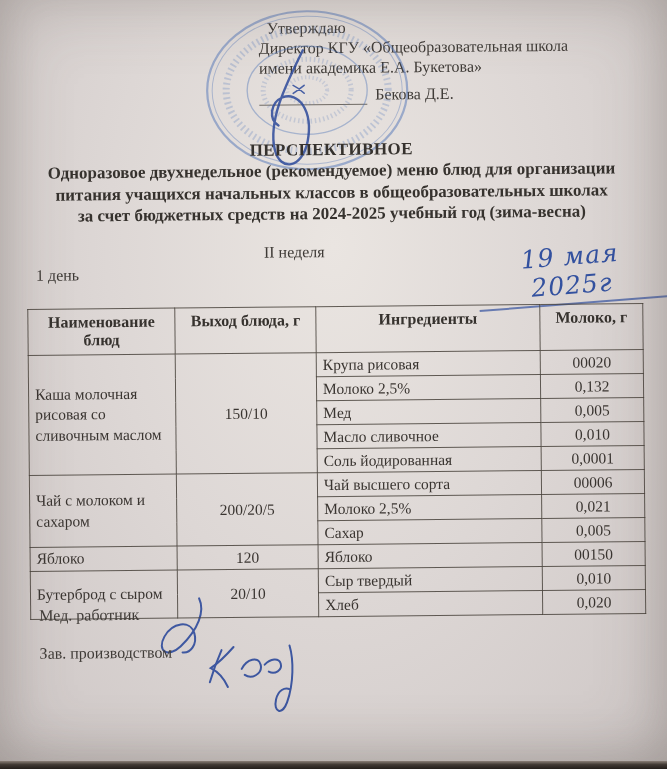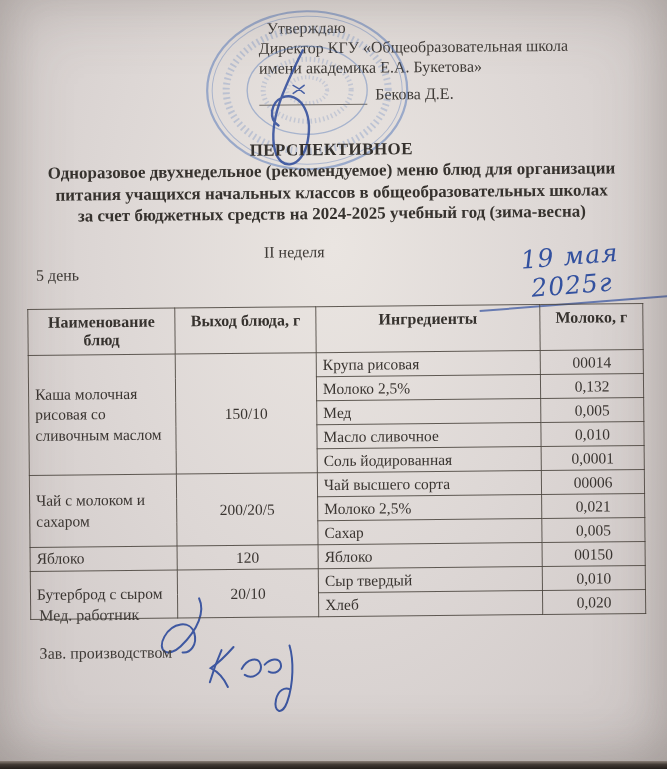--- a/index.html
+++ b/index.html
@@ -118,21 +118,21 @@
   </svg>
 
   <div class="title-block">
     <div class="title-heading">ПЕРСПЕКТИВНОЕ</div>
     <div class="title-line">Одноразовое двухнедельное (рекомендуемое) меню блюд для организации</div>
     <div class="title-line">питания учащихся начальных классов в общеобразовательных школах</div>
     <div class="title-line">за счет бюджетных средств на 2024-2025 учебный год (зима-весна)</div>
   </div>
 
   <div class="week">II неделя</div>
-  <div class="day">5 день</div>
+  <div class="day">1 день</div>
   <div class="handwriting">19 мая 2025г</div>
 
   <table class="menu">
     <colgroup>
       <col style="width:147px">
         <col style="width:141px">
         <col style="width:224px">
         <col style="width:103px">
     </colgroup>
     <tbody>
@@ -140,21 +140,21 @@
       <th>Наименование блюд</th>
       <th>Выход блюда, г</th>
       <th>Ингредиенты</th>
       <th>Молоко, г</th>
     </tr>
 
     <tr>
       <td class="dish" rowspan="5">Каша молочная рисовая со сливочным маслом</td>
       <td class="outp" rowspan="5">150/10</td>
       <td class="ing">Крупа рисовая</td>
-      <td class="brutto">00014</td>
+      <td class="brutto">00020</td>
     </tr>
     <tr>
       <td class="ing">Молоко 2,5%</td>
       <td class="brutto">0,132</td>
     </tr>
     <tr>
       <td class="ing">Мед</td>
       <td class="brutto">0,005</td>
     </tr>
     <tr>

